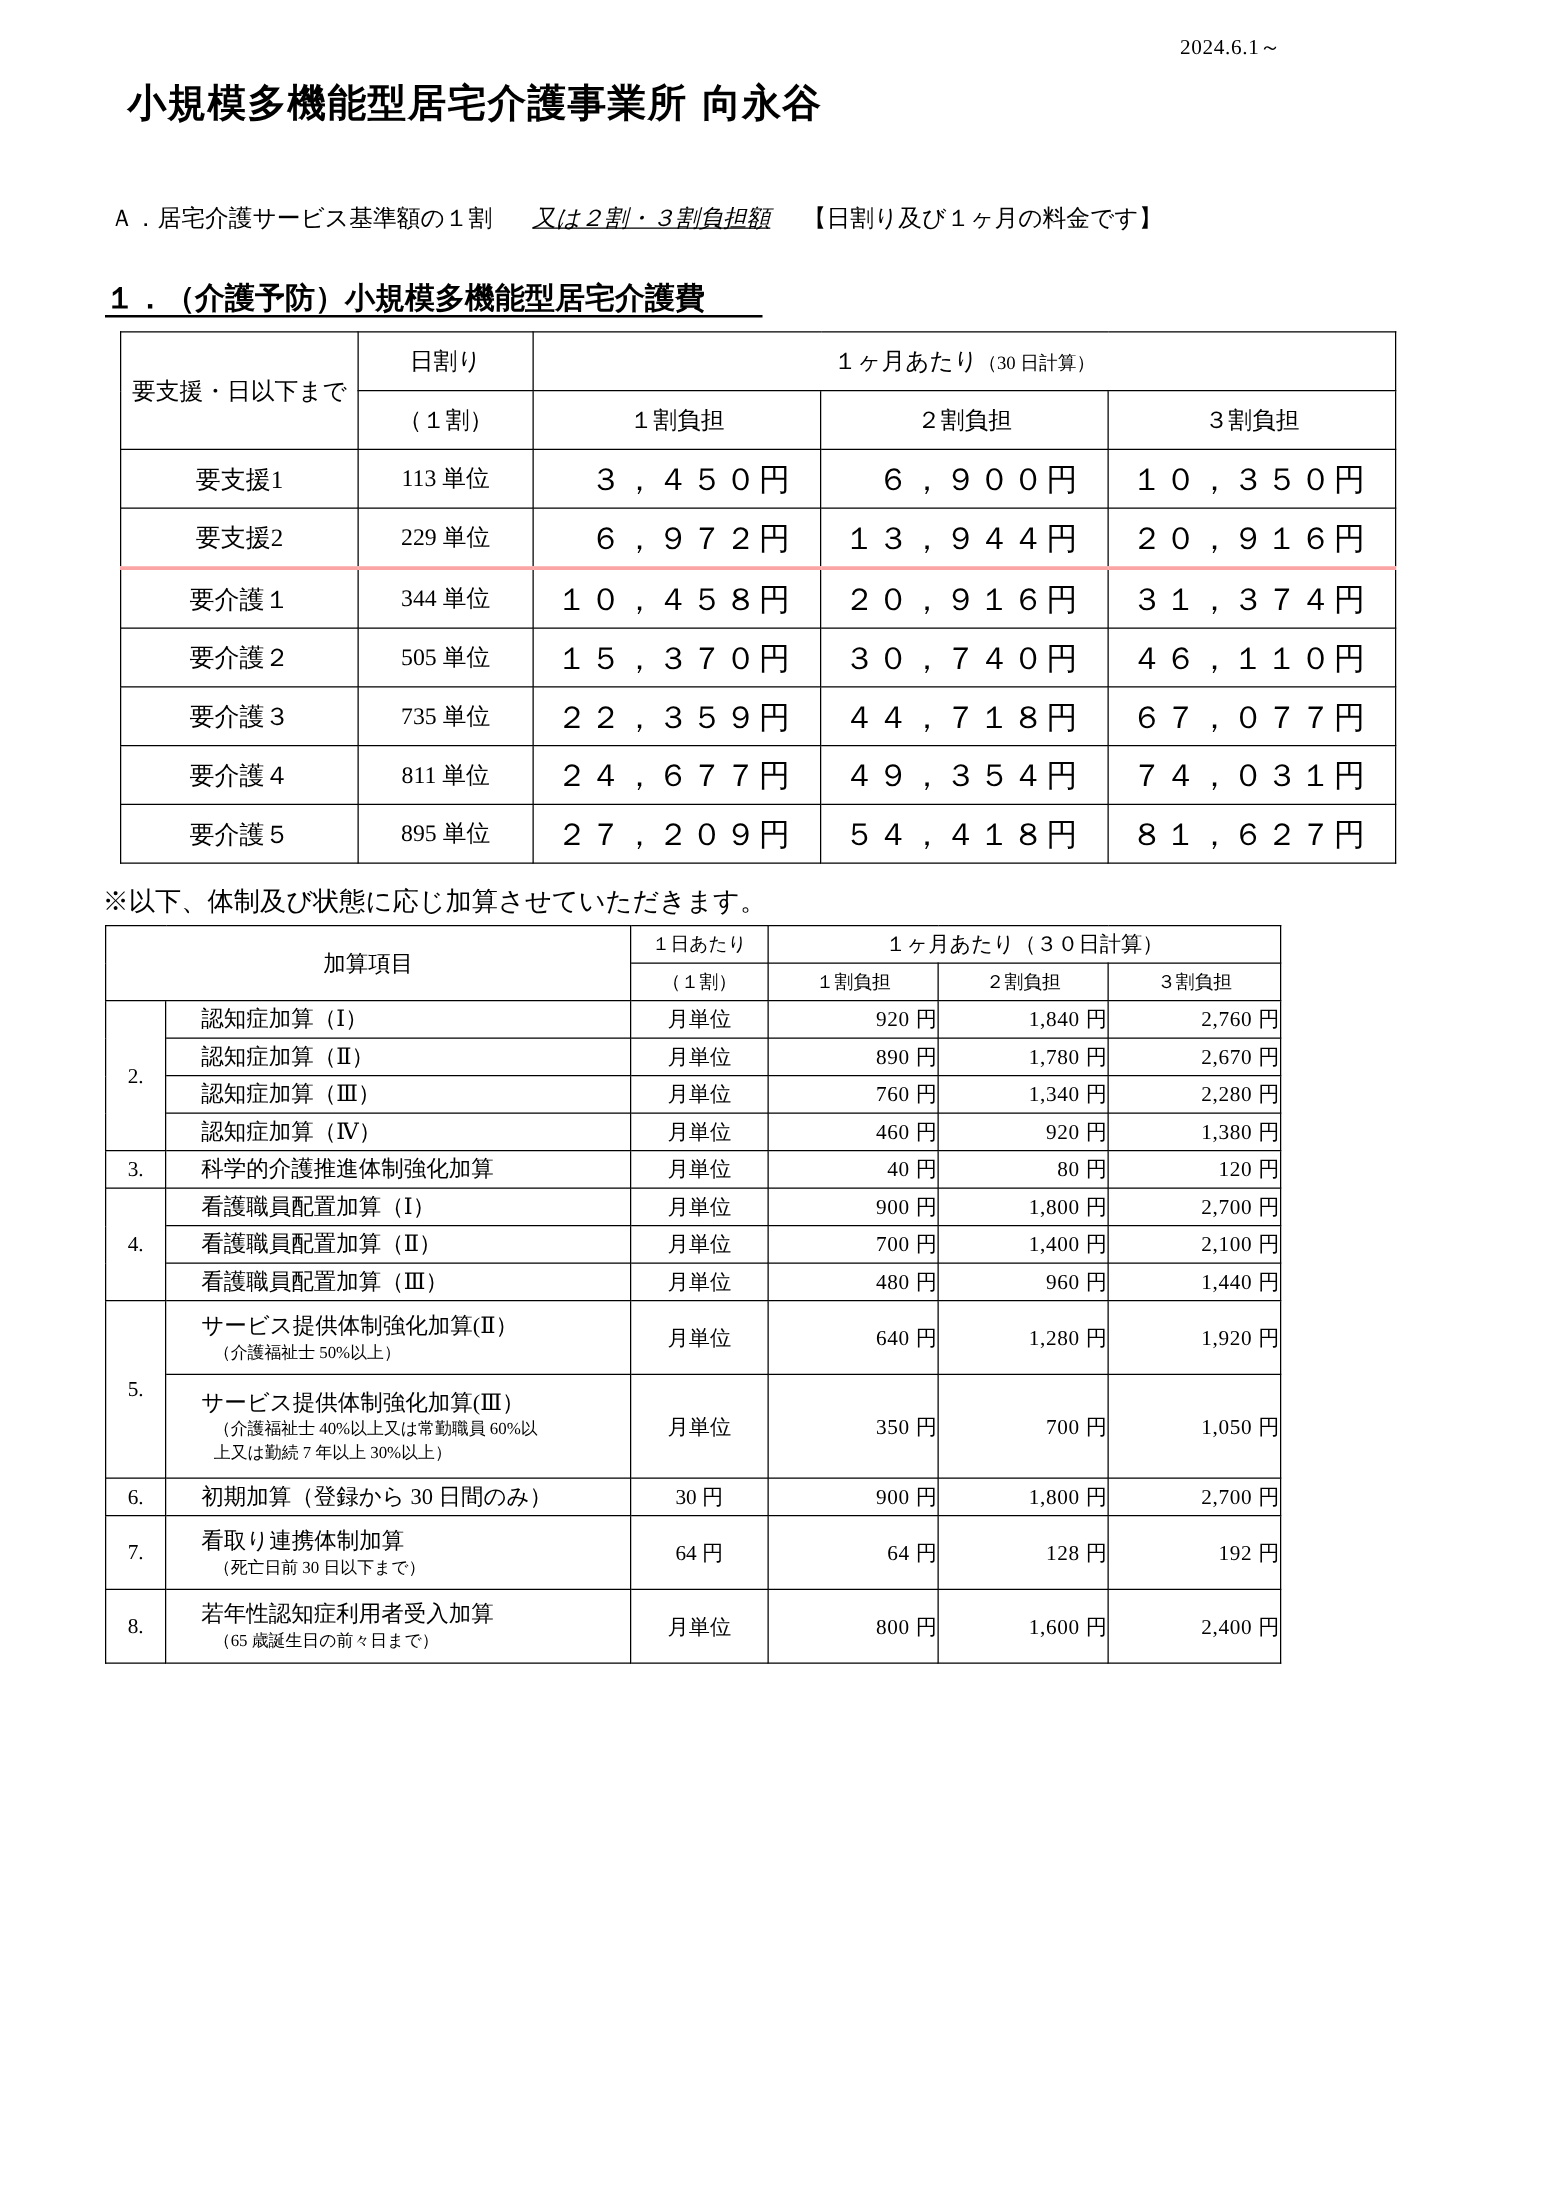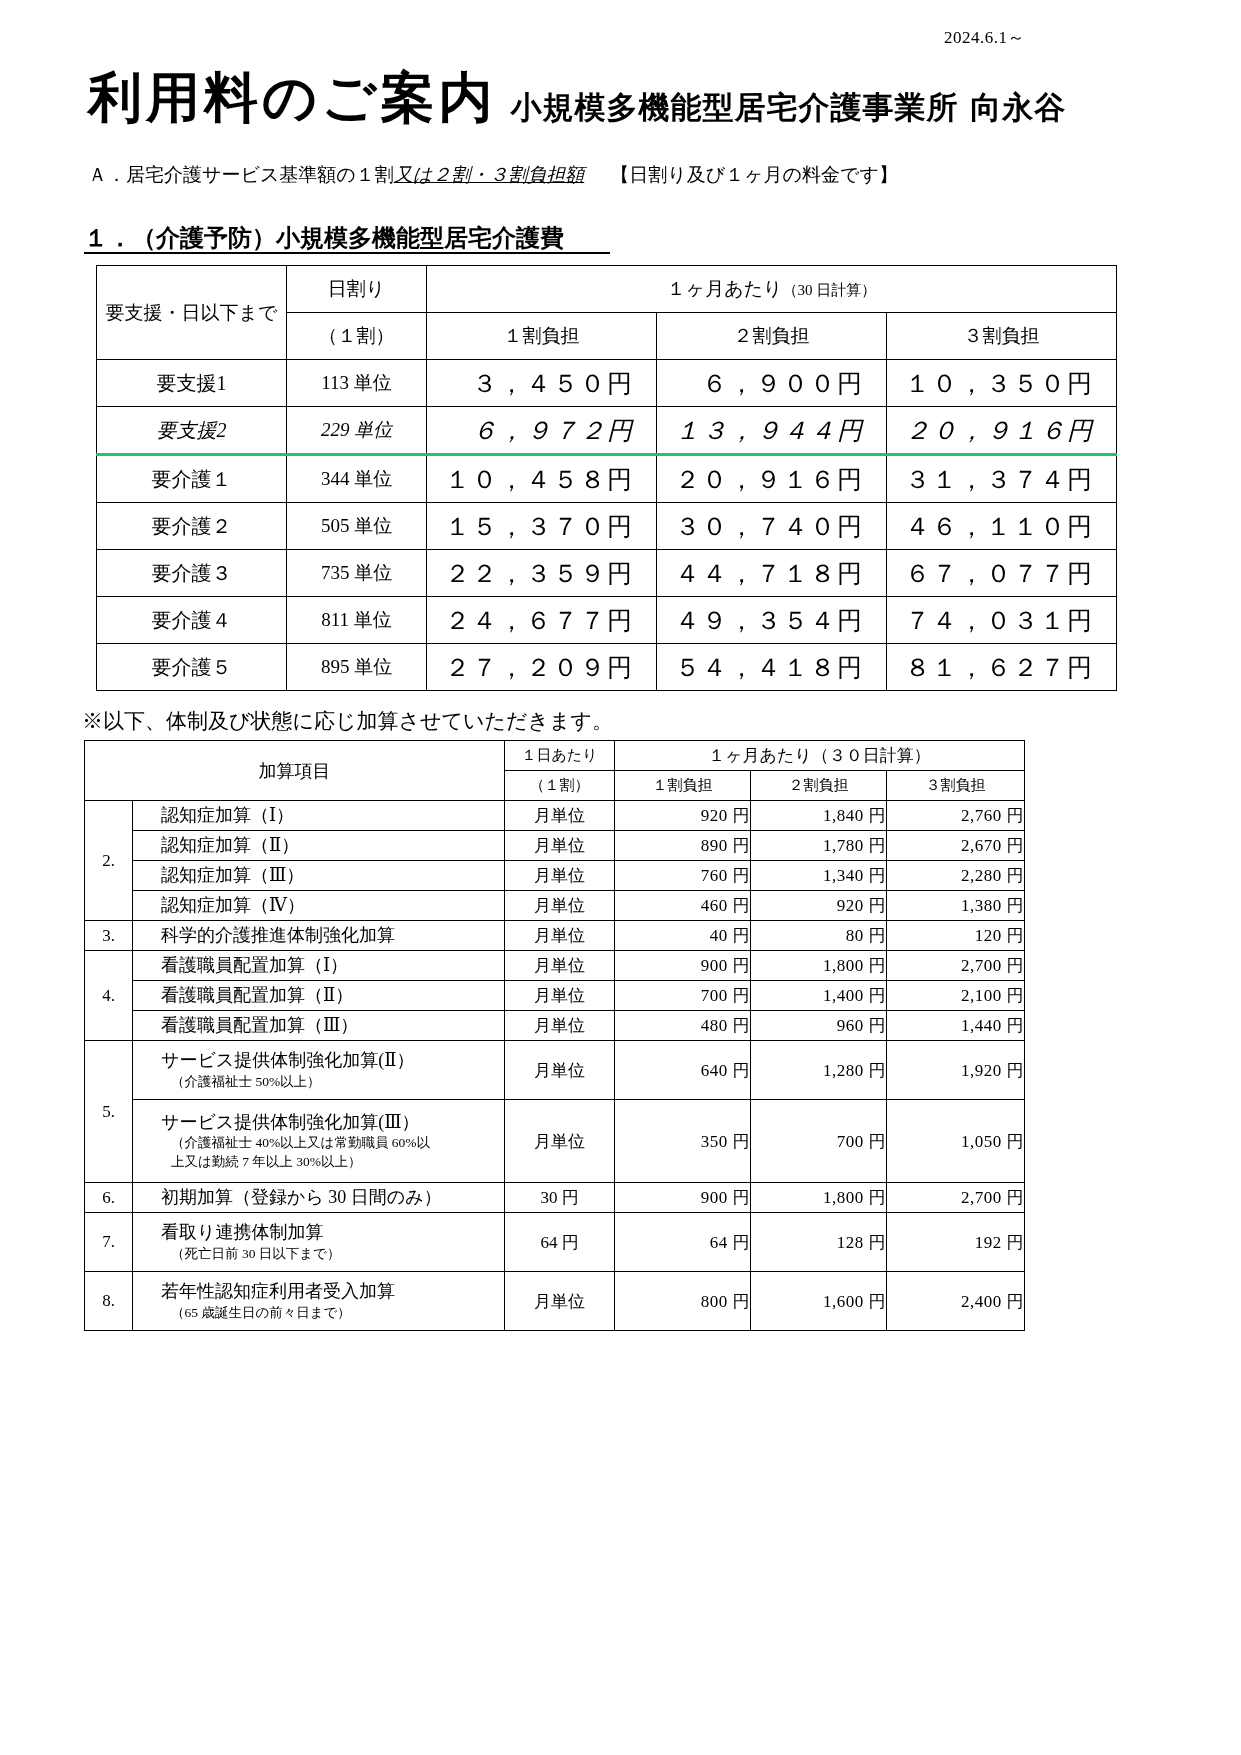--- a/index.html
+++ b/index.html
@@ -57,20 +57,21 @@
   .section-a {
     position: absolute;
     top: 162px;
     left: 88px;
     font-size: 19px;
     white-space: nowrap;
   }
   .section-a .ital {
     font-style: italic;
     text-decoration: underline;
+    margin-left: 32px;
   }
   .section-a .spacer { display:inline-block; width: 26px; }
   .heading-1 {
     position: absolute;
     top: 222px;
     left: 84px;
     font-family: "DejaVu Sans", "Liberation Sans", sans-serif;
     font-size: 24px;
     font-weight: bold;
     white-space: nowrap;
@@ -109,21 +110,21 @@
   .tbl-main .hdr-month { font-size: 19px; }
   .tbl-main .hdr-month small { font-size: 15px; }
   .tbl-main .cat { font-size: 20px; }
   .tbl-main .unit { font-size: 19px; }
   .tbl-main .money {
     font-size: 25px;
     letter-spacing: 2px;
     text-align: right;
     padding-right: 22px;
   }
-  .tbl-main tr.thickbelow td { border-bottom: 3px solid #22c55e; font-style: italic; }
+  .tbl-main tr.thickbelow td { border-bottom: 3px solid #fca5a5; }
 
   
   .note {
     position: absolute;
     top: 707px;
     left: 82px;
     font-size: 21px;
     white-space: nowrap;
   }
 
@@ -166,21 +167,20 @@
   .tbl-add .daily { font-size: 17px; }
 </style>
 </head>
 <body>
 
 <div class="page">
 
   <div class="date-line">2024.6.1～</div>
 
   <div class="title-row">
-    <div class="title-main">利用料のご案内</div>
     <div class="title-sub">小規模多機能型居宅介護事業所 向永谷</div>
   </div>
 
   <div class="section-a">
     <span>Ａ．居宅介護サービス基準額の１割</span><span class="ital">又は２割・３割負担額</span><span class="spacer"></span><span>【日割り及び１ヶ月の料金です】</span>
   </div>
 
   <div class="heading-1">１．（介護予防）小規模多機能型居宅介護費</div>
   <div class="heading-1-underline"></div>
 

